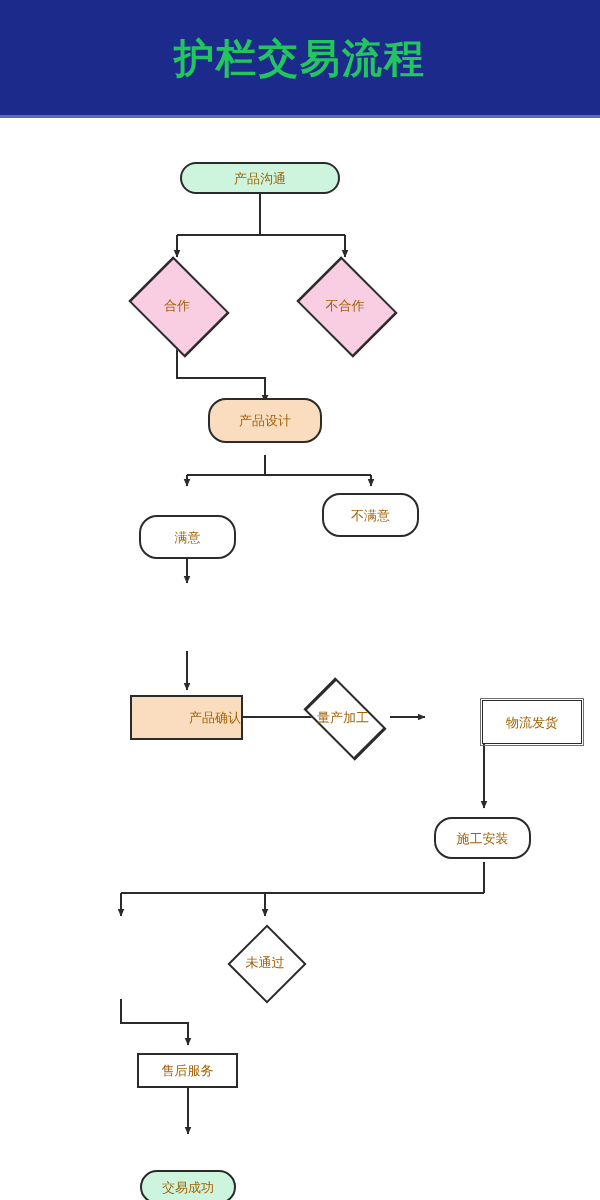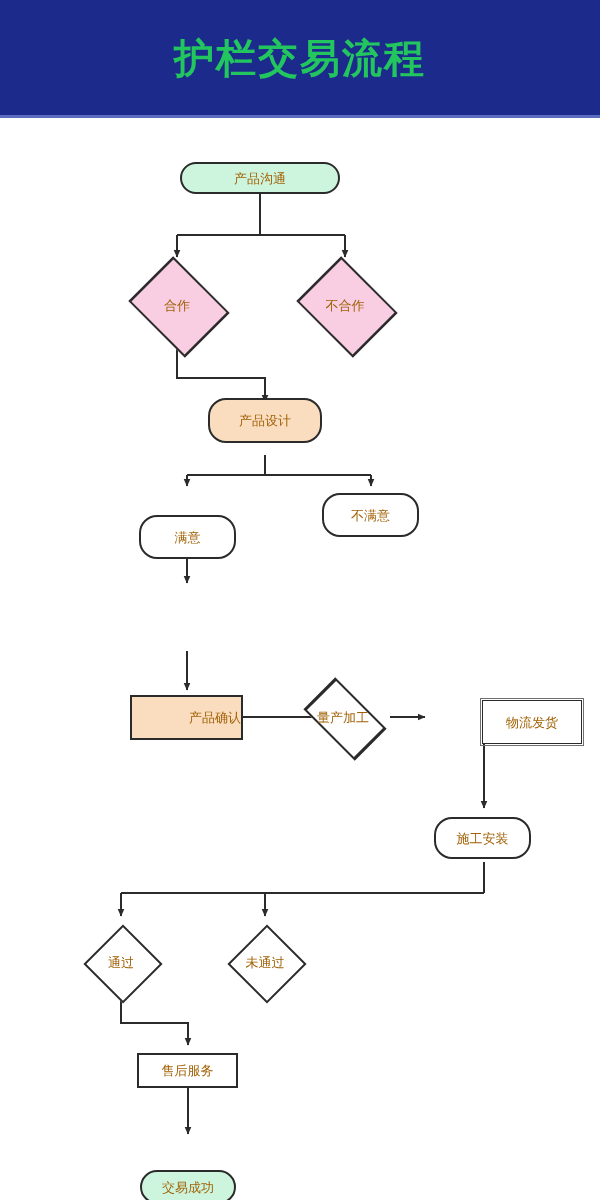--- a/index.html
+++ b/index.html
@@ -200,24 +200,20 @@
   </div>
 
   <div class="node rect-double" style="left:434px; top:582px; width:100px; height:44px;margin-left:48px;">
     <span>物流发货</span>
   </div>
 
   <div class="node stadium" style="left:434px; top:699px; width:97px; height:42px;">
     <span>施工安装</span>
   </div>
 
-  <div class="node diamond" style="left:76px; top:807px; width:90px; height:74px;">
-    <span class="dia-shape" style="width:52px; height:52px; margin-left:-26px; margin-top:-26px; transform:rotate(45deg) scale(1.0,1.0);"></span>
-    <span class="dia-label">通过</span>
-  </div>
 
   <div class="node diamond" style="left:220px; top:807px; width:90px; height:74px;">
     <span class="dia-shape" style="width:52px; height:52px; margin-left:-26px; margin-top:-26px; transform:rotate(45deg) scale(1.0,1.0);"></span>
     <span class="dia-label">未通过</span>
   </div>
 
   <div class="node rect" style="left:137px; top:935px; width:101px; height:35px;">
     <span>售后服务</span>
   </div>
 

